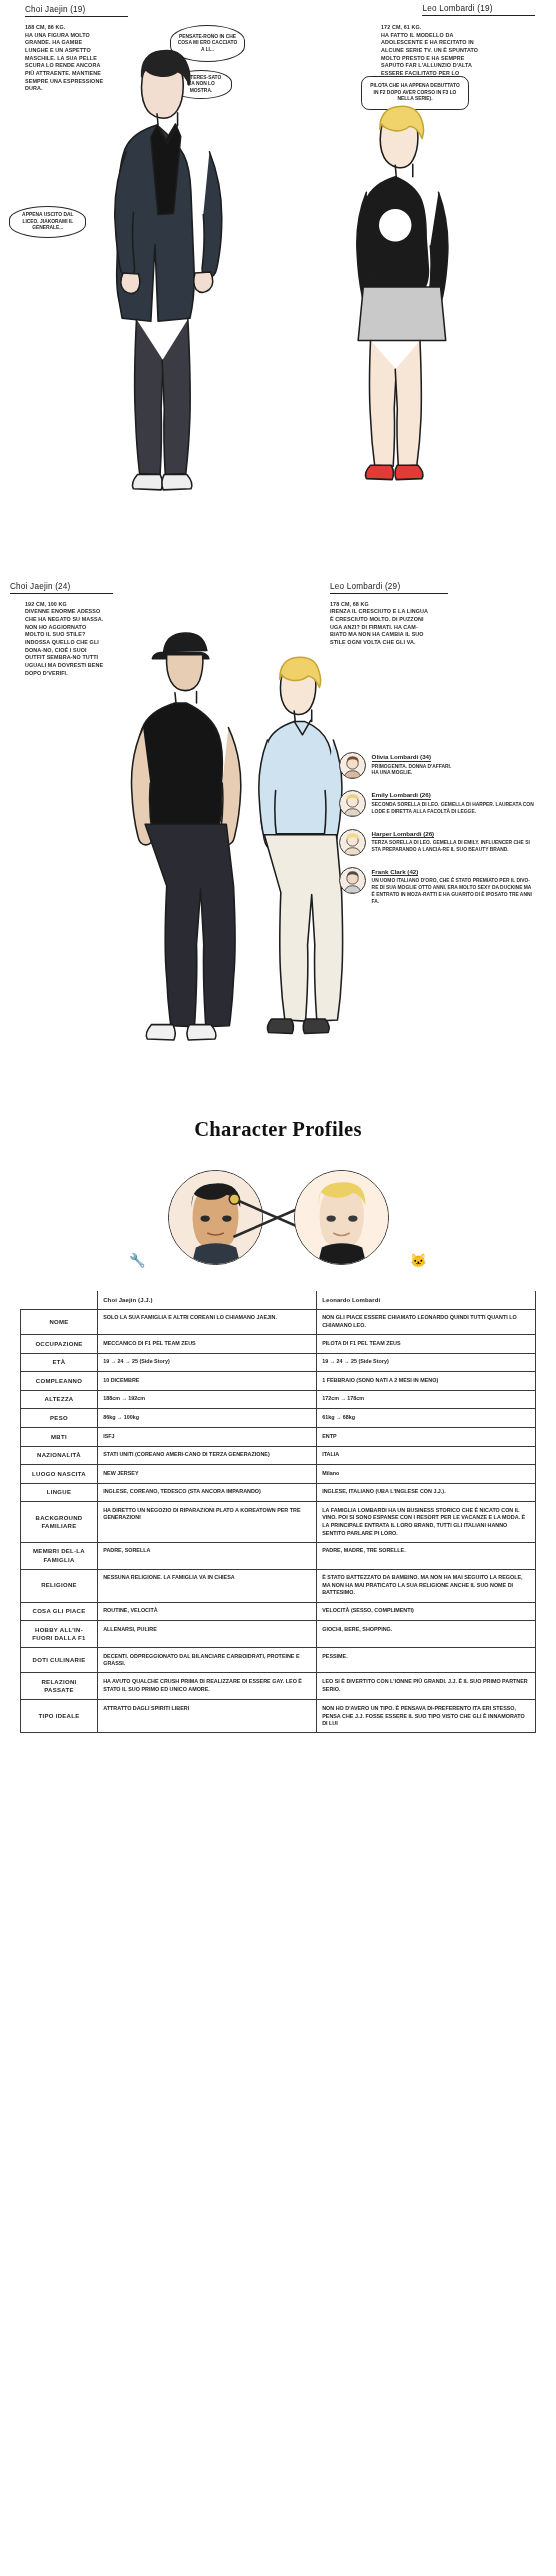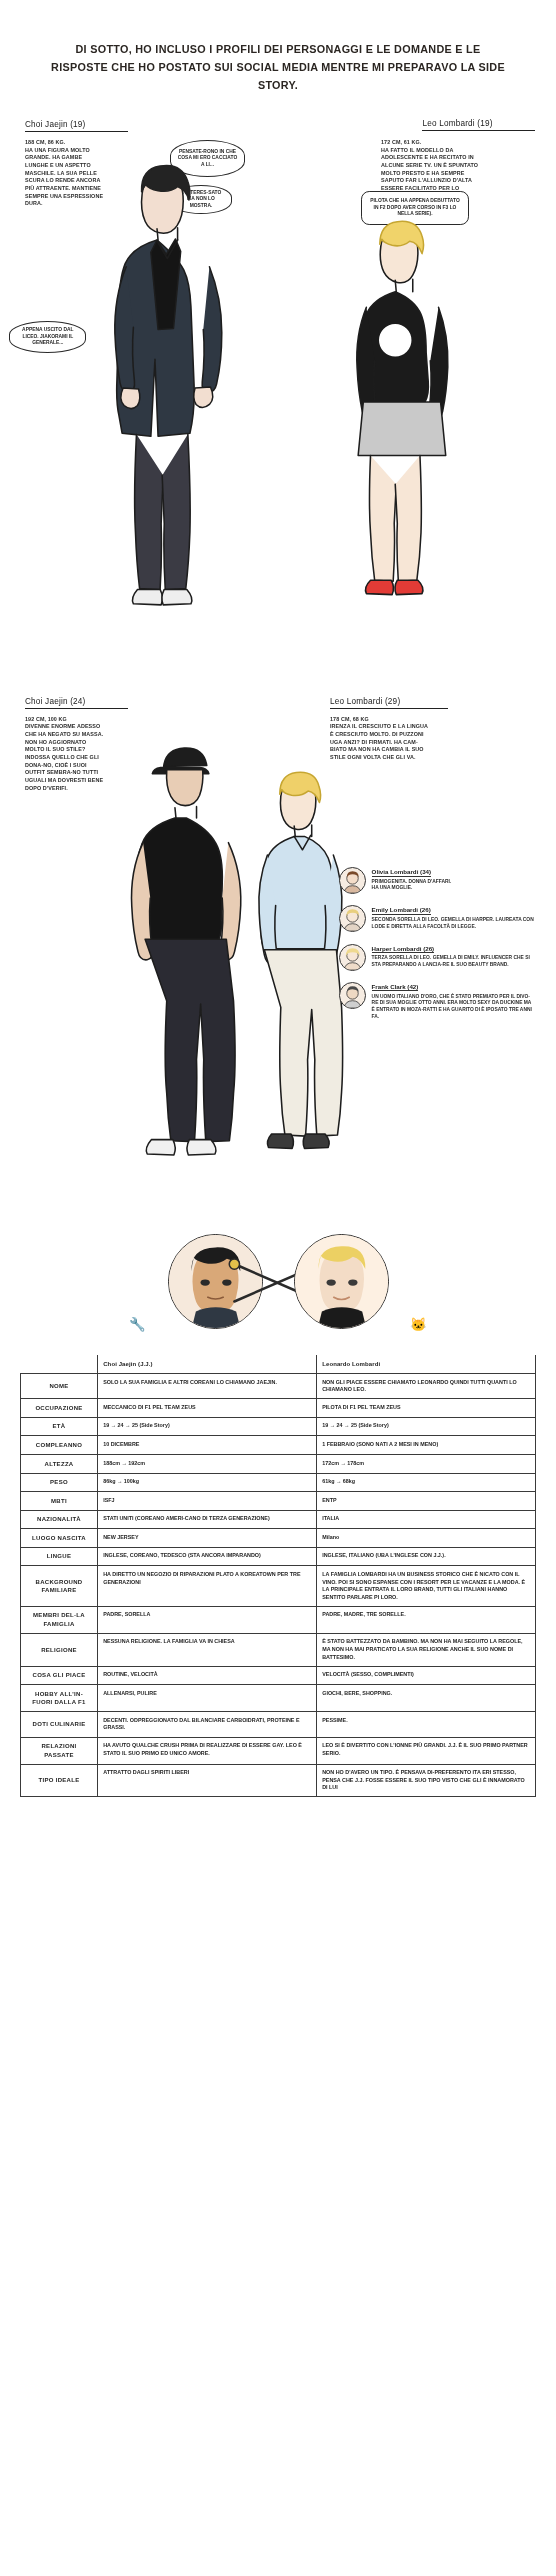--- a/index.html
+++ b/index.html
@@ -179,23 +179,20 @@
     border-top:none;
   }
   table.profile tr.head td.label { border:none; }
   .nowrap { white-space:pre-line; }
 </style>
 </head>
 <body>
 
 <div class="page">
 
-  <div class="intro">
-    <p>DI SOTTO, HO INCLUSO I PROFILI DEI PERSONAGGI E LE DOMANDE E LE RISPOSTE CHE HO POSTATO SUI SOCIAL MEDIA MENTRE MI PREPARAVO LA SIDE STORY.</p>
-  </div>
 
   <div class="sec sec-1">
 
     <div class="char-name" style="left:25px; top:5.2px; width:103px;">
       <span>Choi Jaejin (19)</span>
       <span class="rule"></span>
     </div>
 
     <div class="blurb nowrap" style="left:25px; top:24px; width:80px;">188 CM, 86 KG.
 HA UNA FIGURA MOLTO GRANDE. HA GAMBE LUNGHE E UN ASPETTO MASCHILE. LA SUA PELLE SCURA LO RENDE ANCORA PIÙ ATTRAENTE. MANTIENE SEMPRE UNA ESPRESSIONE DURA.</div>
@@ -270,21 +267,21 @@
 
           <path d="M100 728 q-14 14 -8 26 l50 2 q6 -14 -2 -28z" fill="#e23b36"></path>
           <path d="M192 728 q14 14 8 26 l-50 2 q-6 -14 2 -28z" fill="#e23b36"></path>
         </g>
       </svg>
     </div>
   </div>
 
   <div class="sec sec-2">
 
-    <div class="char-name" style="left:25px; top:0px; width:103px;">
+    <div class="char-name" style="left:10px; top:0px; width:103px;">
       <span>Choi Jaejin (24)</span>
       <span class="rule"></span>
     </div>
     <div class="blurb nowrap" style="left:25px; top:18.5px; width:82px;">192 CM, 100 KG
 DIVENNE ENORME ADESSO CHE HA NEGATO SU MASSA. NON HO AGGIORNATO MOLTO IL SUO STILE?
 INDOSSA QUELLO CHE GLI DONA-NO, CIOÈ I SUOI OUTFIT SEMBRA-NO TUTTI UGUALI MA DOVRESTI BENE DOPO D'VERIFI.</div>
 
     <div class="char-name" style="left:330px; top:0px; width:118px;">
       <span>Leo Lombardi (29)</span>
       <span class="rule"></span>
@@ -390,20 +387,21 @@
         </div>
         <div class="mini-txt">
           <div class="mini-name">Frank Clark (42)</div>
           <div class="mini-desc nowrap">UN UOMO ITALIANO D'ORO, CHE È STATO PREMIATO PER IL DIVO-RE DI SUA MOGLIE OTTO ANNI. ERA MOLTO SEXY DA DUCKINE MA È ENTRATO IN MOZA-RATTI E HA GUARITO DI È IPOSATO TRE ANNI FA.</div>
         </div>
       </div>
 
     </div>
   </div>
 
+  <h1 class="profiles-title">Character Profiles</h1>
 
   <div class="portraits">
     <div class="portrait">
       <svg width="93" height="93" viewBox="0 0 180 180">
         <rect width="180" height="180" fill="#f6e9dc"></rect>
         <path d="M90 30 q-34 0 -42 36 q-6 28 2 56 q8 30 40 30 q32 0 40 -32 q8 -30 2 -56 q-8 -34 -42 -34z" fill="#d9a878"></path>
         <path d="M44 70 q-4 -44 46 -46 q50 -2 48 46 q-8 -20 -26 -24 q-18 14 -44 8 q-16 -4 -20 -10 q-4 14 -4 26z" fill="#1c1c1c"></path>
         <ellipse cx="70" cy="92" rx="9" ry="6" fill="#2a2a2a"></ellipse>
         <ellipse cx="112" cy="92" rx="9" ry="6" fill="#2a2a2a"></ellipse>
         <path d="M74 120 q16 8 32 0" stroke="#8a5a3a" stroke-width="3" fill="none"></path>

